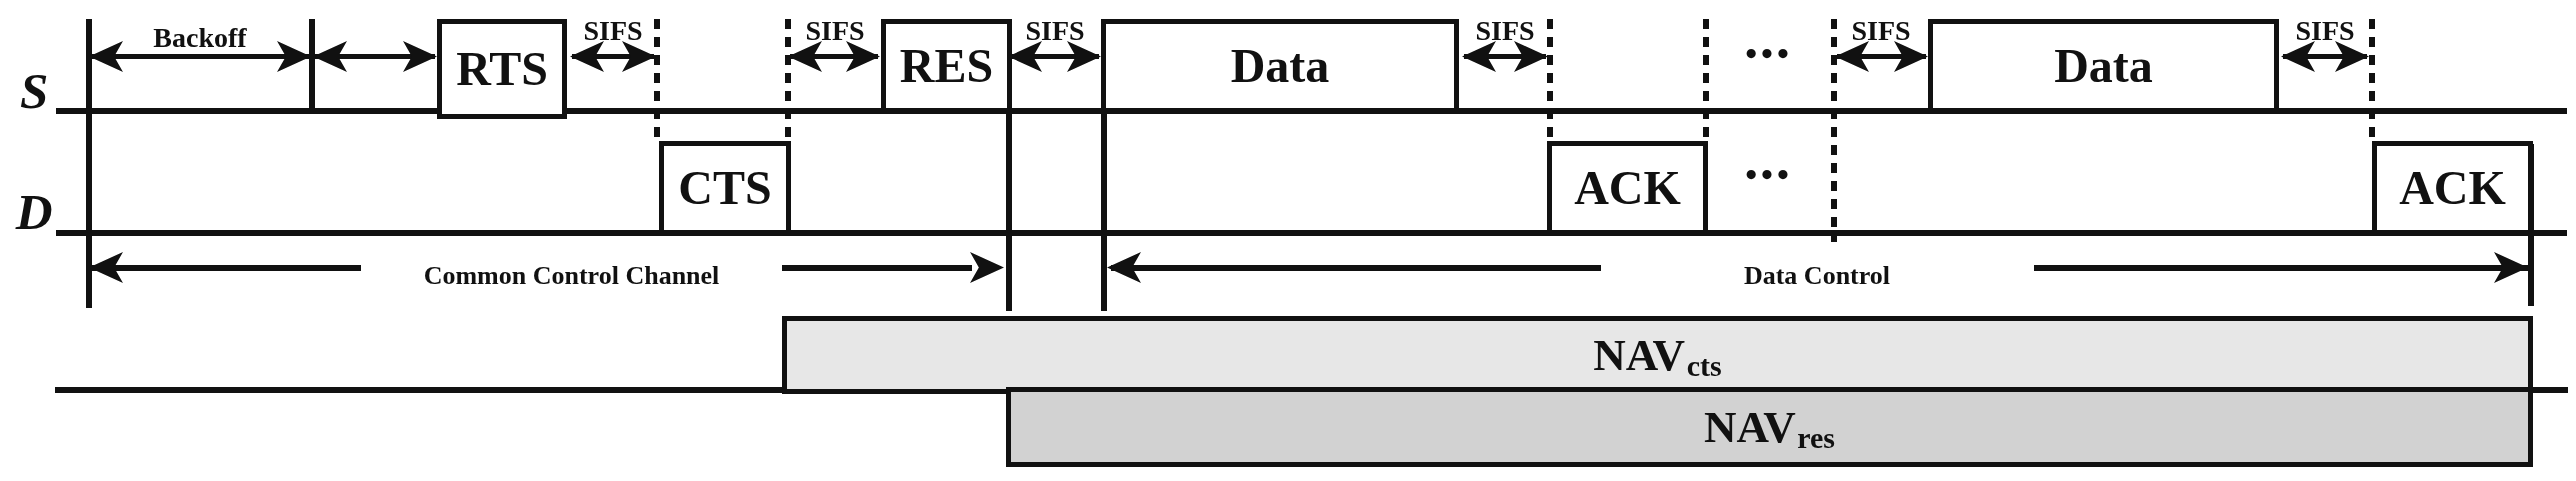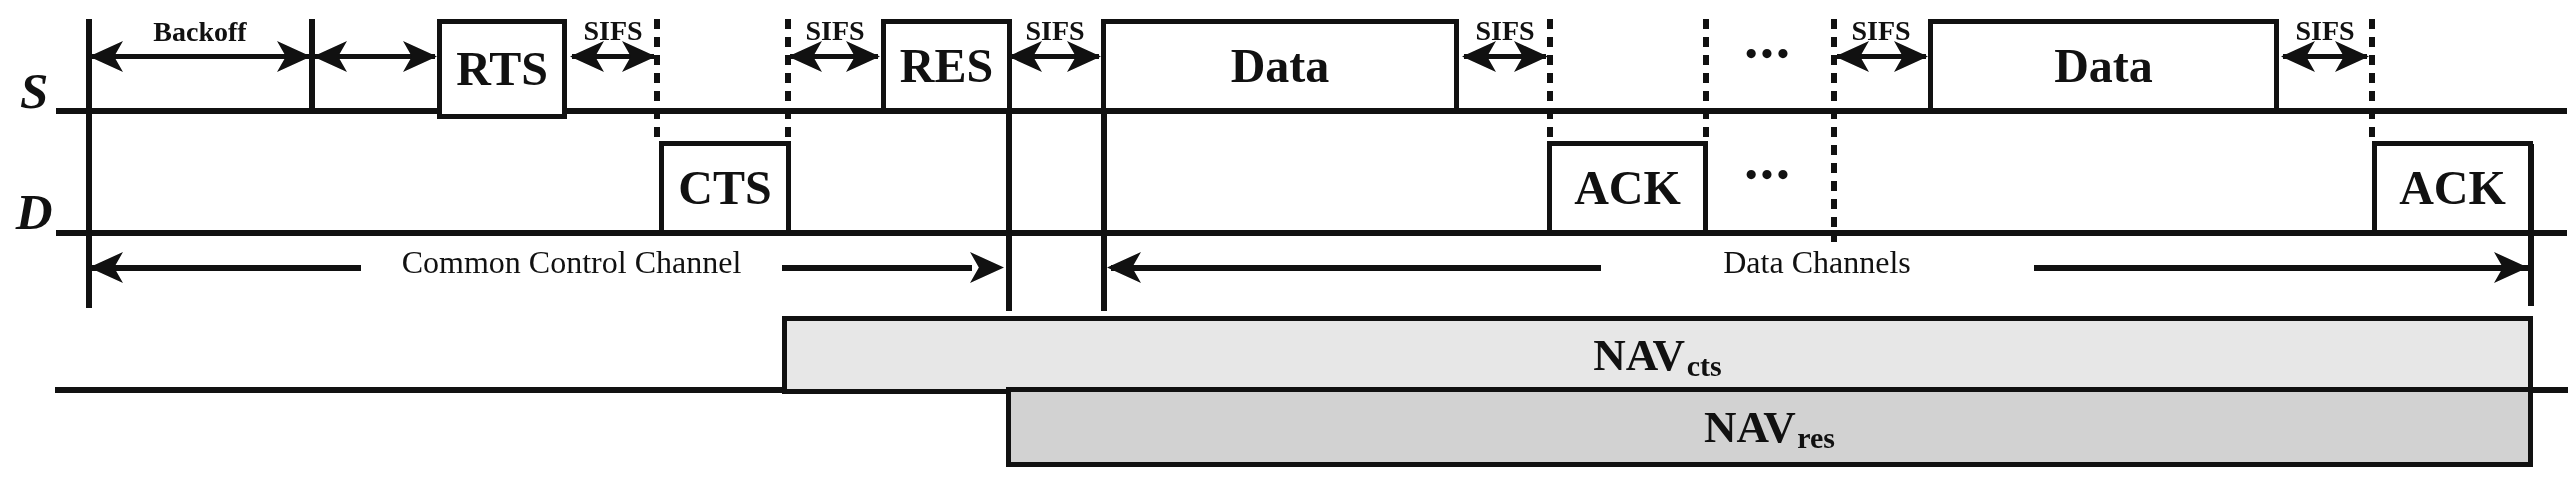--- a/index.html
+++ b/index.html
@@ -19,22 +19,22 @@
             font-size:28px; line-height:30px; height:30px; }
   .darrow { position:absolute; height:31px; }
   .darrow .shaft { position:absolute; left:1.6px; right:1.6px; top:12.5px; height:5.5px; background:var(--ink); }
   .ah     { position:absolute; width:34px; height:31px; top:0; background:var(--ink); }
   .ah.l   { left:0;  clip-path:polygon(0% 50%, 100% 0%, 74% 50%, 100% 100%); }
   .ah.r   { right:0; clip-path:polygon(100% 50%, 0% 0%, 26% 50%, 0% 100%); }
   .chead  { position:absolute; width:34px; height:31px; top:252px; background:var(--ink); }
   .chead.l { clip-path:polygon(0% 50%, 100% 0%, 74% 50%, 100% 100%); }
   .chead.r { clip-path:polygon(100% 50%, 0% 0%, 26% 50%, 0% 100%); }
   .cshaft { position:absolute; top:265px; height:5.5px; background:var(--ink); }
-  .clabel { position:absolute; top:244px; height:36px; line-height:36px; text-align:center;
-            font-weight:normal; font-size:32px; }
+  .clabel { position:absolute; top:258px; height:36px; line-height:36px; text-align:center;
+            font-weight:bold; font-size:26px; }
   .rowlab { position:absolute; width:59px; text-align:center; font-style:italic;
             font-weight:bold; font-size:51px; line-height:1; }
   .dots   { position:absolute; width:70px; text-align:center; font-weight:bold;
             font-size:34px; line-height:31px; letter-spacing:3.9px; }
   .navbox { position:absolute; box-sizing:border-box; border:5.5px solid var(--ink);
             display:flex; align-items:center; justify-content:center;
             font-weight:bold; line-height:1; }
   .nav-base { font-size:45px; }
   .nav-sub  { font-size:30px; transform:translateY(11px); margin-left:1.6px; display:inline-block; }
 </style>
@@ -97,21 +97,21 @@
     <span class="ah l"></span>
     <span class="shaft"></span>
     <span class="ah r"></span>
   </div>
   <div class="darrow" style="left:2281px; top:41px; width:88px;">
     <span class="ah l"></span>
     <span class="shaft"></span>
     <span class="ah r"></span>
   </div>
 
-  <div class="ivl" style="left:114px; top:17px;">Backoff</div>
+  <div class="ivl" style="left:114px; top:23px;">Backoff</div>
   <div class="ivl" style="left:527px; top:15.6px;">SIFS</div>
   <div class="ivl" style="left:749px; top:15.6px;">SIFS</div>
   <div class="ivl" style="left:969px; top:15.6px;">SIFS</div>
   <div class="ivl" style="left:1419px; top:15.6px;">SIFS</div>
   <div class="ivl" style="left:1795px; top:15.6px;">SIFS</div>
   <div class="ivl" style="left:2239px; top:15.6px;">SIFS</div>
 
   <div class="frame" style="left:437px; top:18.7px; width:130px; height:100px;">
     <span>RTS</span>
   </div>
@@ -139,21 +139,21 @@
   <div class="dots" style="left:1734px; top:159px;">•••</div>
 
   <span class="chead l" style="left:89px;"></span>
   <div class="cshaft" style="left:92px; width:269px;"></div>
   <div class="clabel" style="left:361px; width:421px;">Common Control Channel</div>
   <div class="cshaft" style="left:782px; width:190px;"></div>
   <span class="chead r" style="left:970px;"></span>
 
   <span class="chead l" style="left:1107px;"></span>
   <div class="cshaft" style="left:1111px; width:490px;"></div>
-  <div class="clabel" style="left:1600px; width:434px;">Data Channels</div>
+  <div class="clabel" style="left:1600px; width:434px;">Data Control</div>
   <div class="cshaft" style="left:2034px; width:494px;"></div>
   <span class="chead r" style="left:2494px;"></span>
 
   <div class="navbox" style="left: 782px; top: 316px; width: 1751px; height: 78px; background-color: rgb(231, 231, 231);">
     <span class="nav-base">NAV</span>
       <span class="nav-sub">cts</span>
   </div>
   <div class="navbox" style="left: 1006px; top: 387px; width: 1527px; height: 80px; background-color: rgb(210, 210, 210);">
     <span class="nav-base">NAV</span>
       <span class="nav-sub">res</span>

